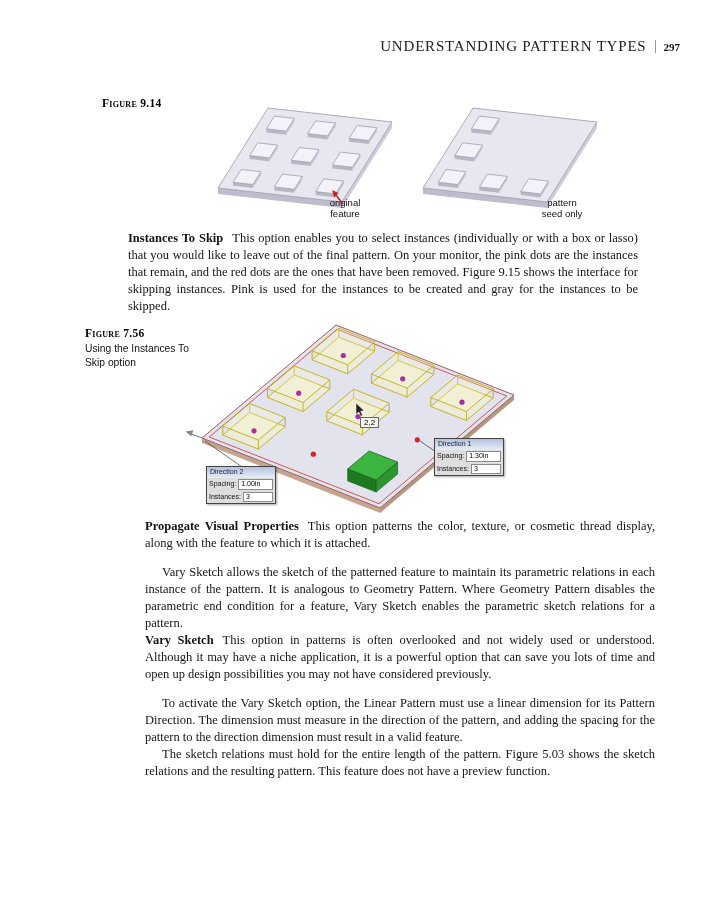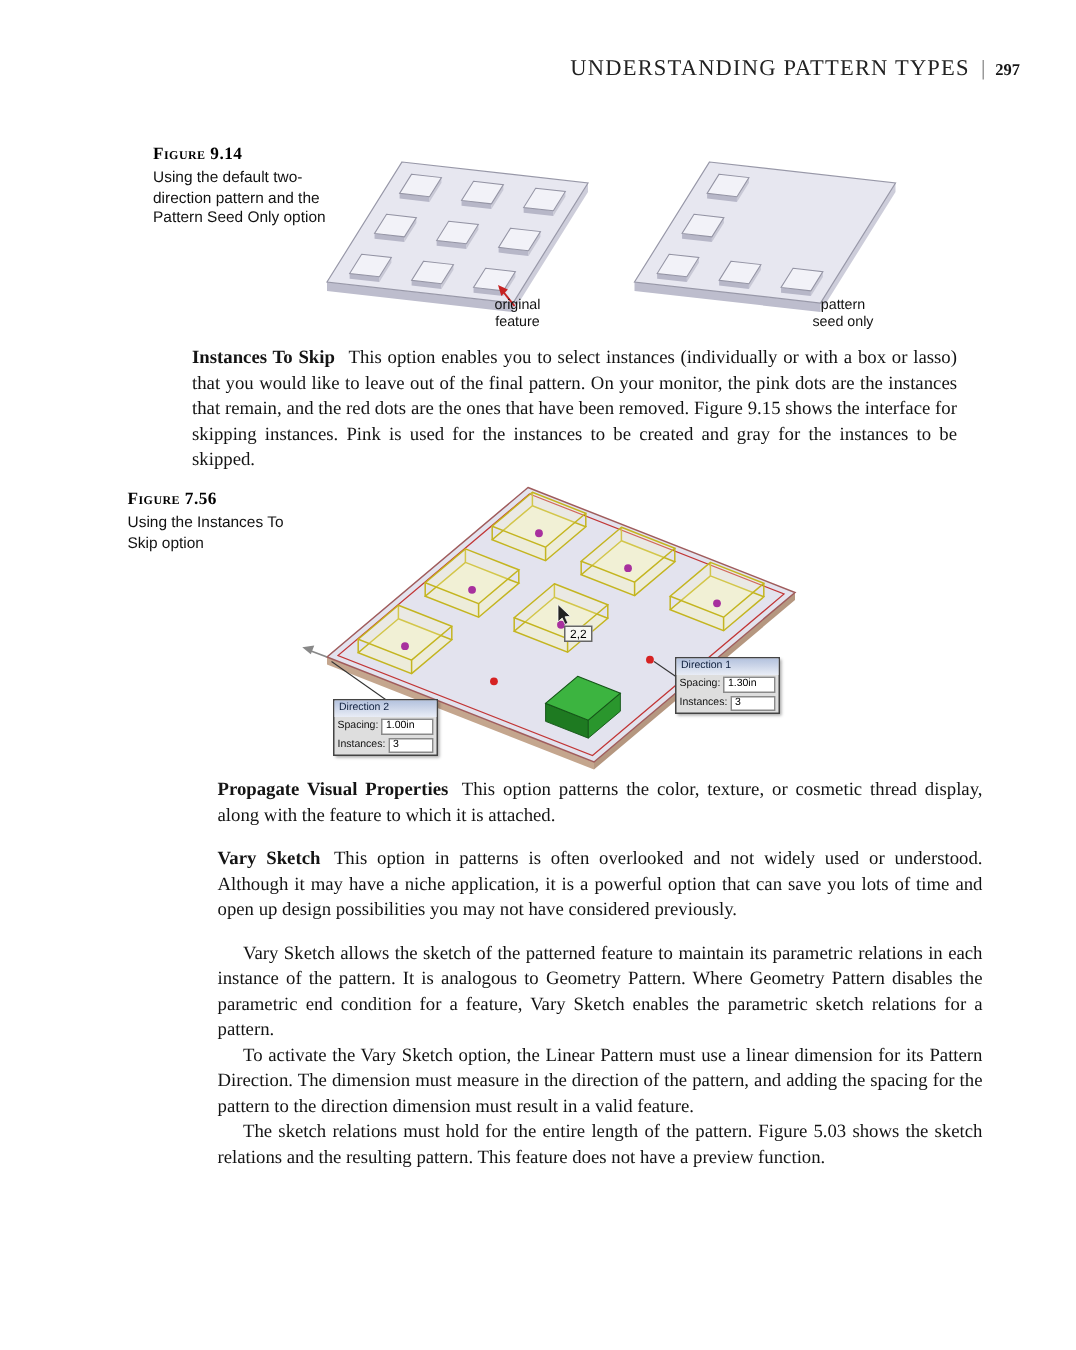--- a/index.html
+++ b/index.html
@@ -49,21 +49,20 @@
 <div class="page">
 
   <header class="running-header">
     <span class="running-head">UNDERSTANDING PATTERN TYPES</span>
     <span class="head-divider"></span>
     <span class="page-number">297</span>
   </header>
 
   <aside class="fig-caption" style="left:102px;top:97px;width:122px">
     <div class="fig-label">Figure 9.14</div>
-    <div class="fig-desc">Using the default two-direction pattern and the Pattern Seed Only option</div>
   </aside>
 
   <figure class="fig-art" style="left:210px;top:100px;width:460px;height:135px">
     <svg viewBox="0 0 460 135" width="460" height="135">
       <g id="fig914-shapes">
           <polygon points="8.0,88.0 132.0,102.0 132.0,108.0 8.0,94.0" fill="#bdbdcd"></polygon>
           <polygon points="132.0,102.0 182.0,22.0 182.0,28.0 132.0,108.0" fill="#cdcdda"></polygon>
           <polygon points="58.0,8.0 182.0,22.0 132.0,102.0 8.0,88.0" fill="#e7e7f0" stroke="#9898a8" stroke-width="0.8"></polygon>
           <polygon points="56.4,28.9 76.3,31.2 76.3,34.7 56.4,32.4" fill="#b7b7c8"></polygon>
           <polygon points="76.3,31.2 84.3,18.4 84.3,21.9 76.3,34.7" fill="#c8c8d5"></polygon>
@@ -122,21 +121,21 @@
 
   <section class="body-block" style="left:128px;top:230px;width:510px">
     <p class="para"><span class="runin">Instances To Skip</span><span>This option enables you to select instances (individually or with a box or lasso) that you would like to leave out of the final pattern. On your monitor, the pink dots are the instances that remain, and the red dots are the ones that have been removed. Figure 9.15 shows the interface for skipping instances. Pink is used for the instances to be created and gray for the instances to be skipped.</span></p>
   </section>
 
   <aside class="fig-caption" style="left:85px;top:327px;width:112px">
     <div class="fig-label">Figure 7.56</div>
     <div class="fig-desc">Using the Instances To Skip option</div>
   </aside>
 
-  <figure class="fig-art" style="left:200px;top:320px;width:345px;height:195px">
+  <figure class="fig-art" style="left:184px;top:320px;width:345px;height:195px">
     <svg viewBox="0 0 345 195" width="345" height="195">
       <g id="fig915-shapes">
           <polygon points="18.0,118.0 196.0,188.0 196.0,193.0 18.0,123.0" fill="#c4a68e"></polygon>
           <polygon points="196.0,188.0 330.0,75.0 330.0,80.0 196.0,193.0" fill="#b59780"></polygon>
           <polygon points="152.0,5.0 330.0,75.0 196.0,188.0 18.0,118.0" fill="#e3e3ee" stroke="#a05c5c" stroke-width="1"></polygon>
           <polygon points="153.0,9.3 322.7,76.0 195.0,183.7 25.3,117.0" fill="none" stroke="#c23636" stroke-width="0.8"></polygon>
           <line x1="18" y1="118" x2="6" y2="113.5" stroke="#888" stroke-width="1.2"></line>
           <polygon points="1.5,111.5 9.5,110.3 7.2,116.2" fill="#888"></polygon>
           <line x1="252" y1="132" x2="236" y2="121" stroke="#333" stroke-width="0.7"></line>
           <line x1="58" y1="147" x2="21" y2="121" stroke="#333" stroke-width="0.7"></line>
@@ -213,19 +212,19 @@
       </div>
       <div class="callout-row">
         <span class="c-label">Instances:</span>
         <span class="c-field">3</span>
       </div>
     </div>
   </figure>
 
   <section class="body-block" style="left:145px;top:518px;width:510px">
     <p class="para"><span class="runin">Propagate Visual Properties</span><span>This option patterns the color, texture, or cosmetic thread display, along with the feature to which it is attached.</span></p>
+    <p class="para indent nogap">Vary Sketch allows the sketch of the patterned feature to maintain its parametric relations in each instance of the pattern. It is analogous to Geometry Pattern. Where Geometry Pattern disables the parametric end condition for a feature, Vary Sketch enables the parametric sketch relations for a pattern.</p>
     <p class="para"><span class="runin">Vary Sketch</span><span>This option in patterns is often overlooked and not widely used or understood. Although it may have a niche application, it is a powerful option that can save you lots of time and open up design possibilities you may not have considered previously.</span></p>
-    <p class="para indent nogap">Vary Sketch allows the sketch of the patterned feature to maintain its parametric relations in each instance of the pattern. It is analogous to Geometry Pattern. Where Geometry Pattern disables the parametric end condition for a feature, Vary Sketch enables the parametric sketch relations for a pattern.</p>
     <p class="para indent nogap">To activate the Vary Sketch option, the Linear Pattern must use a linear dimension for its Pattern Direction. The dimension must measure in the direction of the pattern, and adding the spacing for the pattern to the direction dimension must result in a valid feature.</p>
     <p class="para indent nogap">The sketch relations must hold for the entire length of the pattern. Figure 5.03 shows the sketch relations and the resulting pattern. This feature does not have a preview function.</p>
   </section>
 
 </div>
 
 </body></html>

